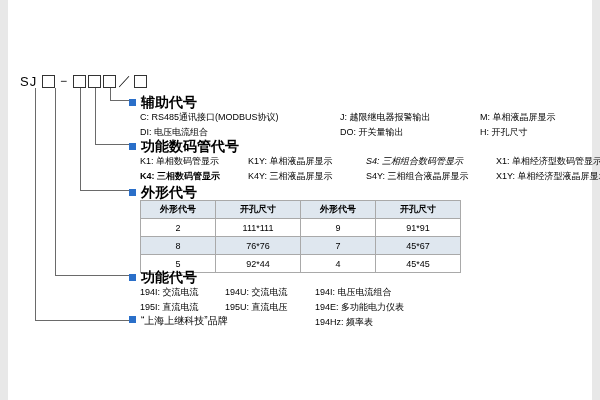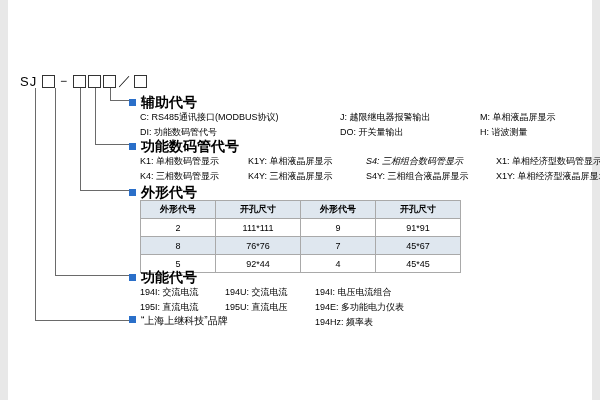--- a/index.html
+++ b/index.html
@@ -167,33 +167,33 @@
   <div class="line h" style="left:35px; top:316px; width:94px;"></div>
 
   <div class="sec-head" style="left:129px; top:90px;">
     <span class="bullet"></span><span>辅助代号</span>
   </div>
   <div class="sec-body" style="left:140px; top:106px;">
     <div class="row-line">
       <span class="col" style="width:200px;">C:  RS485通讯接口(MODBUS协议)</span><span class="col" style="width:140px;">J:  越限继电器报警输出</span><span class="col">M:  单相液晶屏显示</span>
     </div>
     <div class="row-line">
-      <span class="col" style="width:200px;">DI:  功能数码管代号</span><span class="col" style="width:140px;">DO:  开关量输出</span><span class="col">H:  谐波测量</span>
+      <span class="col" style="width:200px;">DI:  电压电流组合</span><span class="col" style="width:140px;">DO:  开关量输出</span><span class="col">H:  开孔尺寸</span>
     </div>
   </div>
 
   <div class="sec-head" style="left:129px; top:134px;">
     <span class="bullet"></span><span>功能数码管代号</span>
   </div>
   <div class="sec-body" style="left:140px; top:150px;">
     <div class="row-line">
       <span class="col" style="width:108px;">K1:  单相数码管显示</span><span class="col" style="width:118px;">K1Y:  单相液晶屏显示</span><span class="col" style="width:130px;font-style:italic;">S4:  三相组合数码管显示</span><span class="col">X1:  单相经济型数码管显示</span>
     </div>
     <div class="row-line">
-      <span class="col" style="width:108px;">K4:  三相数码管显示</span><span class="col" style="width:118px;">K4Y:  三相液晶屏显示</span><span class="col" style="width:130px;">S4Y:  三相组合液晶屏显示</span><span class="col">X1Y:  单相经济型液晶屏显示</span>
+      <span class="col" style="width:108px;font-weight:bold;">K4:  三相数码管显示</span><span class="col" style="width:118px;">K4Y:  三相液晶屏显示</span><span class="col" style="width:130px;">S4Y:  三相组合液晶屏显示</span><span class="col">X1Y:  单相经济型液晶屏显示</span>
     </div>
   </div>
 
   <div class="sec-head" style="left:129px; top:180px;">
     <span class="bullet"></span><span>外形代号</span>
   </div>
 
   <table class="dims" style="left:140px; top:196px;">
     <thead>
       <tr>

